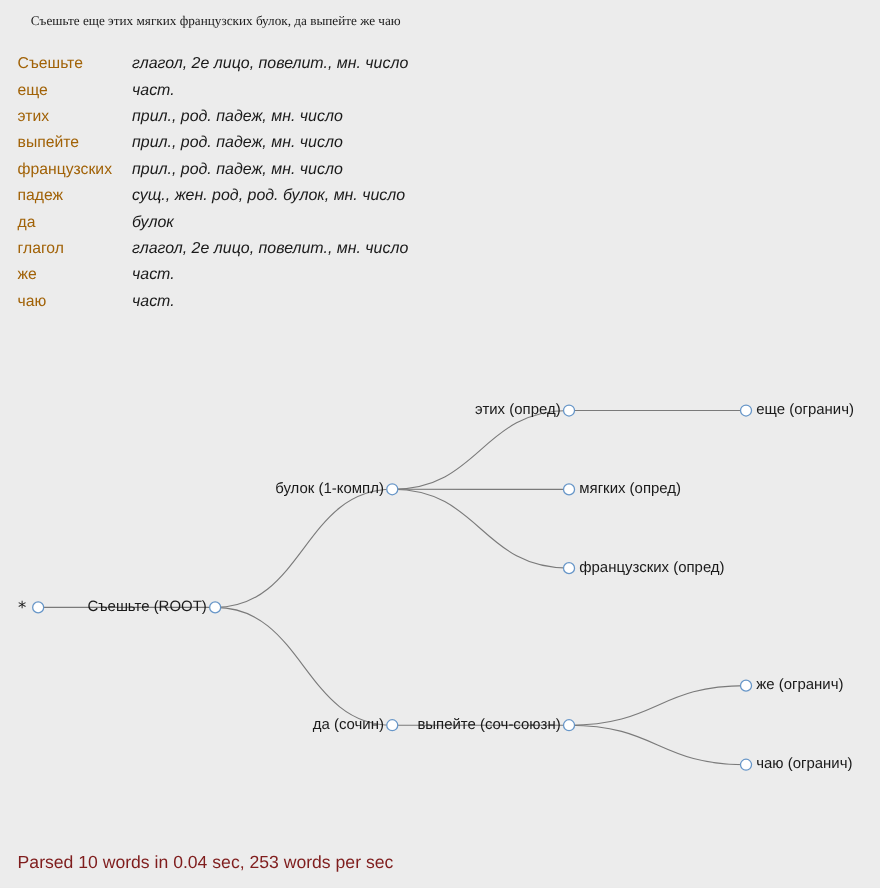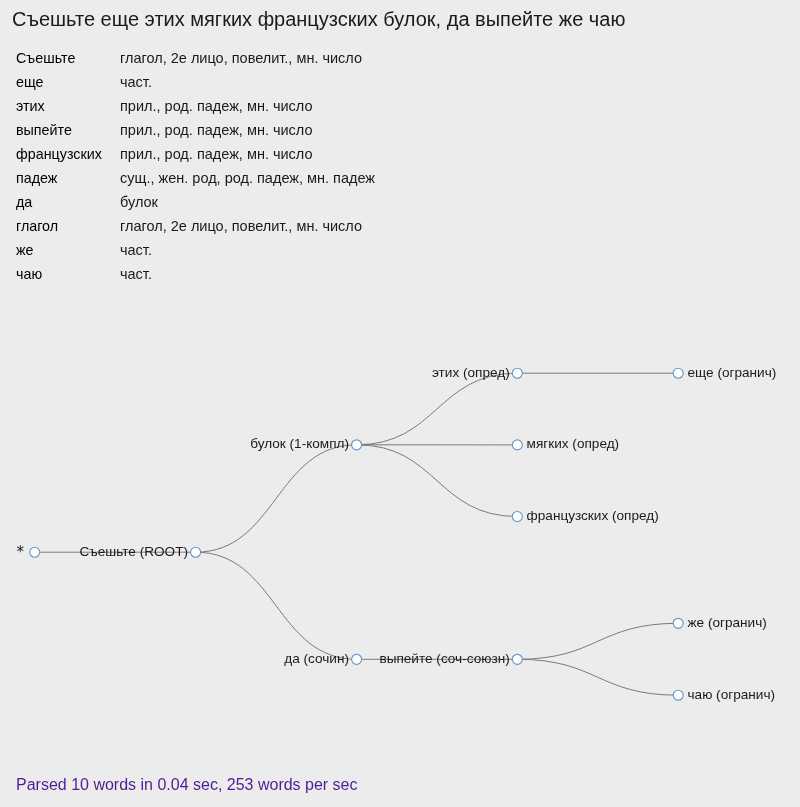--- a/index.html
+++ b/index.html
@@ -6,32 +6,32 @@
   html, body { margin:0; padding:0; }
   body {
     width:800px; height:807px;
     background:#ececec;
     font-family:"Liberation Sans", sans-serif;
     overflow:hidden;
   }
   #page { position:relative; width:800px; height:807px; }
 
   #sentence {
-    position:absolute; left:12px; top:10px;
-    font-size:20px; line-height:18px; color:#1a1a1a; white-space:pre;
+    position:absolute; left:28px; top:10px;
+    font-size:12px; line-height:18px; color:#1a1a1a; white-space:pre;font-family:Liberation Serif, serif;
   }
 
   #morph { position:absolute; left:16px; top:50px; }
   .mrow  { position:relative; height:24px; }
-  .mword { position:absolute; left:0px;   top:0; font-size:14.3px; line-height:16px; color:#000000; white-space:pre; }
-  .manal { position:absolute; left:104px; top:0; font-size:14.5px; line-height:16px; color:#1a1a1a; white-space:pre; }
+  .mword { position:absolute; left:0px;   top:0; font-size:14.3px; line-height:16px; color:#a16207; white-space:pre; }
+  .manal { position:absolute; left:104px; top:0; font-size:14.5px; line-height:16px; color:#1a1a1a; white-space:pre; font-style:italic; }
 
   #status {
     position:absolute; left:16px; top:776px;
-    font-size:16px; line-height:18px; color:#4c1d95; white-space:pre;
+    font-size:16px; line-height:18px; color:#7f1d1d; white-space:pre;
   }
 
   #treewrap { position:absolute; left:0; top:0; width:800px; height:807px; }
   svg { display:block; }
   .link       { fill:none; stroke:#7a7a7a; stroke-width:1; }
   .nodecircle { fill:#ffffff; stroke:#6796c8; stroke-width:1.15; }
   .nodelabel  { font-family:"Liberation Sans", sans-serif; font-size:13.6px; fill:#1a1a1a; }
   .rootmark   { font-family:"DejaVu Sans", sans-serif; font-size:15px; fill:#1a1a1a; }
 </style>
 </head>
@@ -57,21 +57,21 @@
     <div class="mrow">
       <span class="mword">выпейте</span>
       <span class="manal">прил., род. падеж, мн. число</span>
     </div>
     <div class="mrow">
       <span class="mword">французских</span>
       <span class="manal">прил., род. падеж, мн. число</span>
     </div>
     <div class="mrow">
       <span class="mword">падеж</span>
-      <span class="manal">сущ., жен. род, род. падеж, мн. падеж</span>
+      <span class="manal">сущ., жен. род, род. булок, мн. число</span>
     </div>
     <div class="mrow">
       <span class="mword">да</span>
       <span class="manal">булок</span>
     </div>
     <div class="mrow">
       <span class="mword">глагол</span>
       <span class="manal">глагол, 2е лицо, повелит., мн. число</span>
     </div>
     <div class="mrow">

